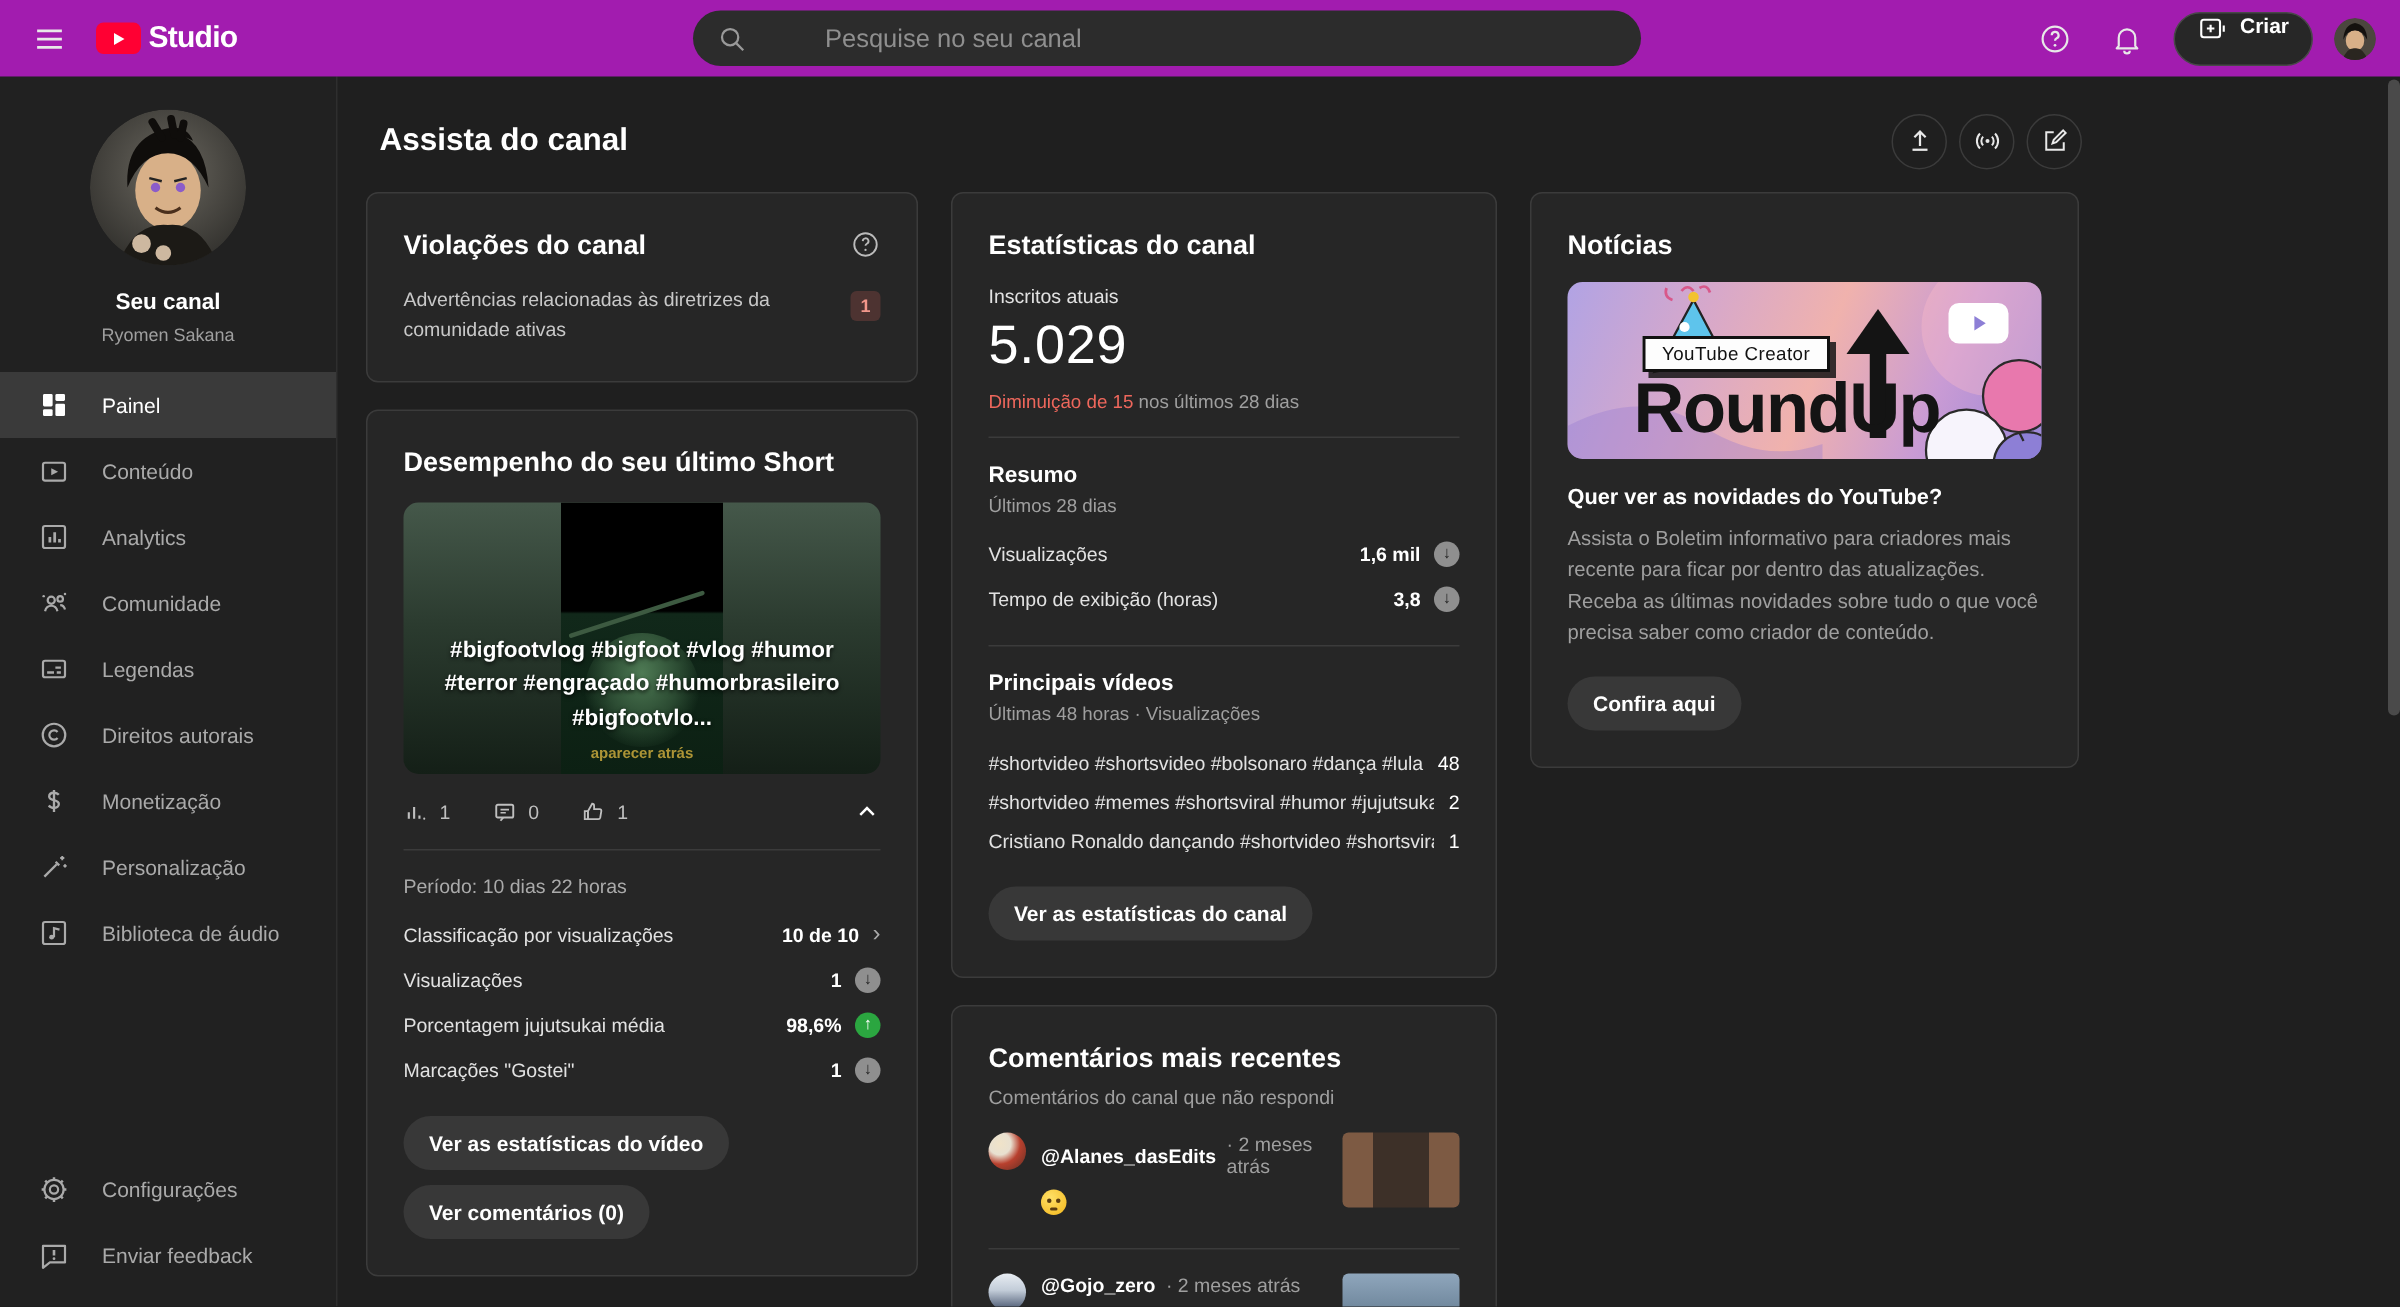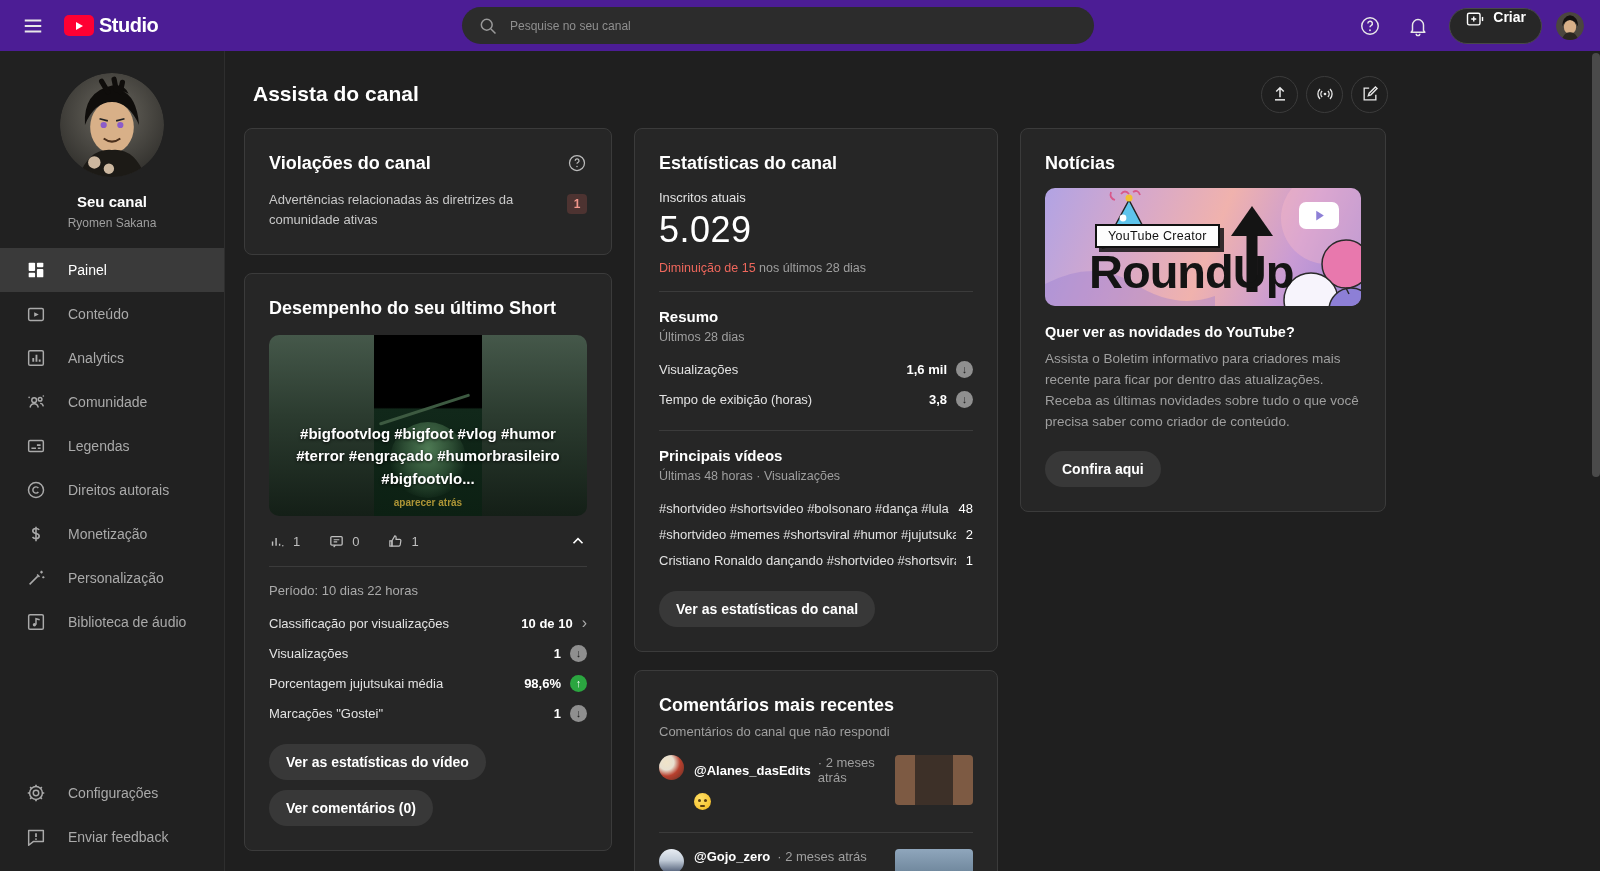--- a/index.html
+++ b/index.html
@@ -1,34 +1,34 @@
 <!DOCTYPE html>
 <html><head>
 <meta charset="utf-8">
 <style>
   * { margin:0; padding:0; box-sizing:border-box; }
   html,body { width:1600px; height:871px; overflow:hidden; background:#1f1f1f;
               font-family:"Liberation Sans", sans-serif; color:#fff; }
   .app { width:1600px; height:871px; position:relative; display:flex; flex-direction:column; }
 
   
-  .topbar { height:51px; background:#4c1d95; display:flex; align-items:center;
+  .topbar { height:51px; background:#a21caf; display:flex; align-items:center;
             padding:0 16px; position:relative; flex:0 0 51px; z-index:5; }
   .iconbtn { background:none; border:none; color:#e8e8e8; cursor:pointer; display:flex;
              align-items:center; justify-content:center; padding:6px; }
   .logo { display:flex; align-items:center; gap:5px; margin-left:14px; cursor:pointer; }
   .logo-mark { width:30px; height:21px; background:#ff0033; border-radius:5px;
                display:flex; align-items:center; justify-content:center; }
   .logo-mark svg { display:block; }
   .logo-text { font-size:20px; font-weight:bold; letter-spacing:-0.5px; color:#fff; }
   .search { position:absolute; left:462px; top:7px; width:632px; height:37px;
             background:#2c2c2c; border-radius:19px; display:flex; align-items:center;
             padding:0 16px; gap:12px; }
   .search input { flex:1; background:transparent; border:none; outline:none; color:#eee;
-                  font-size:12px; font-family:"Liberation Sans", sans-serif; }
+                  font-size:17px; font-family:"Liberation Sans", sans-serif;margin-left:40px; }
   .search input::placeholder { color:#8f8f8f; }
   .topbar-right { margin-left:auto; display:flex; align-items:center; gap:14px; }
   .create-btn { display:flex; align-items:flex-start; gap:8px; height:36px; padding:0 15px;
                 background:#272727; border:1px solid #484848; border-radius:18px;
                 color:#fff; font-size:14px; font-weight:bold; cursor:pointer;
                 font-family:"Liberation Sans", sans-serif; }
   .avatar-sm { width:28px; height:28px; border-radius:50%; overflow:hidden; cursor:pointer; }
 
   
   .body-row { flex:1; display:flex; min-height:0; }

